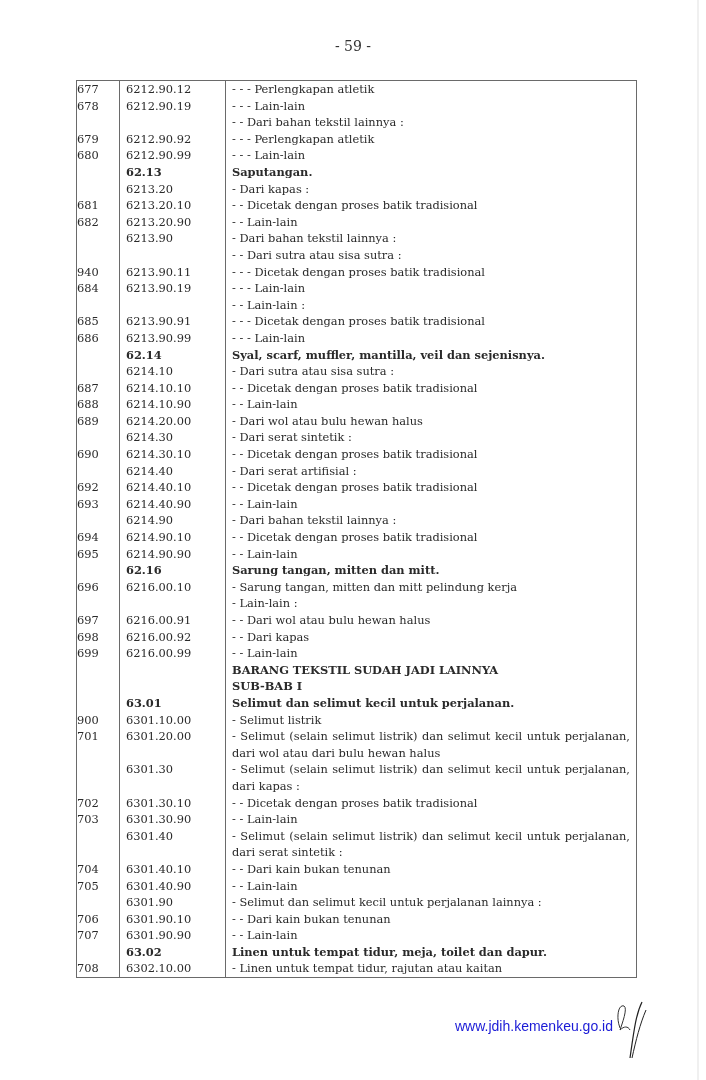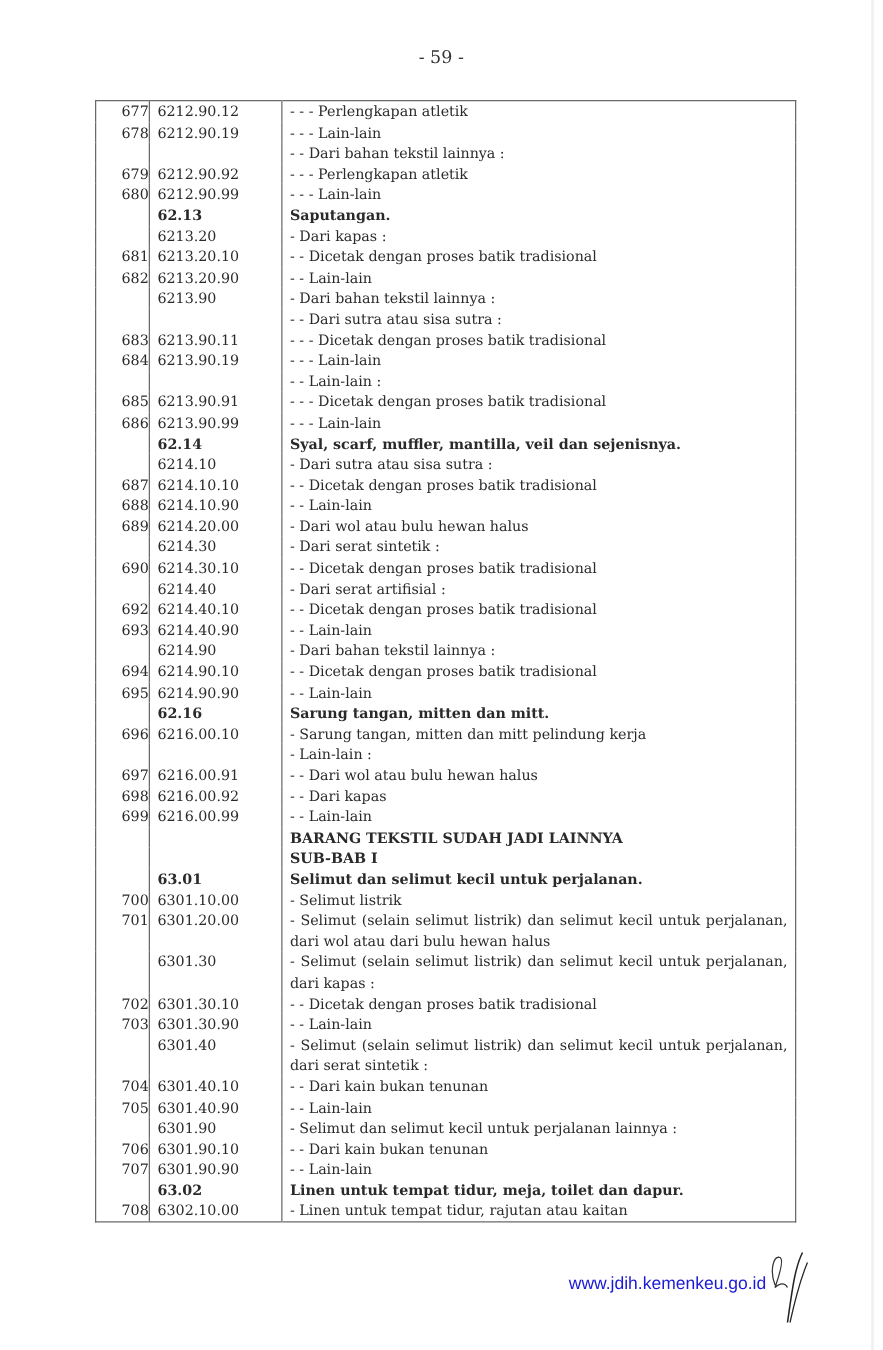--- a/index.html
+++ b/index.html
@@ -1,21 +1,21 @@
 <!DOCTYPE html>
 <html><head>
 <meta charset="utf-8">
 <style>
   html, body { margin: 0; padding: 0; background: #ffffff; }
   body { width: 706px; height: 1080px; position: relative; overflow: hidden; font-family: "DejaVu Serif", "Liberation Serif", serif; color: #2a2a2a; }
   .page-edge { position: absolute; left: 697px; top: 0; width: 2px; height: 1080px; background: #f0f0f0; }
   .page-number { position: absolute; top: 38px; left: 0; width: 706px; text-align: center; font-size: 14px; color: #333; }
   .tariff-table { position: absolute; left: 76px; top: 80px; width: 561px; border: 1.5px solid #6a6a6a; border-collapse: collapse; table-layout: fixed; }
   .tariff-table td { padding: 0 0 0 6px; font-size: 11.4px; line-height: 16.6px; vertical-align: top; white-space: nowrap; }
-  .tariff-table td.col-no { width: 42px; text-align: right; padding: 0; border-right: 1.5px solid #6a6a6a; }
+  .tariff-table td.col-no { width: 42px; text-align: left; padding: 0; border-right: 1.5px solid #6a6a6a; }
   .tariff-table td.col-hs { width: 99px; border-right: 1.5px solid #6a6a6a; margin-left: 24px; }
   .tariff-table td.col-desc { white-space: normal; text-align: justify; padding-right: 6px; }
   .bold { font-weight: bold; }
   .footer-link { position: absolute; left: 455px; top: 1018px; font-family: "Liberation Sans", "DejaVu Sans", sans-serif; font-size: 14px; color: #1a1ad6; }
   .signature { position: absolute; left: 612px; top: 1000px; width: 40px; height: 60px; }
 </style>
 </head>
 <body>
 
 <div class="page-edge"></div>
@@ -73,21 +73,21 @@
         <td class="col-no"></td>
         <td class="col-hs">6213.90</td>
         <td class="col-desc">- Dari bahan tekstil lainnya :</td>
       </tr>
       <tr>
         <td class="col-no"></td>
         <td class="col-hs"></td>
         <td class="col-desc">- - Dari sutra atau sisa sutra :</td>
       </tr>
       <tr>
-        <td class="col-no">683</td>
+        <td class="col-no">940</td>
         <td class="col-hs">6213.90.11</td>
         <td class="col-desc">- - - Dicetak dengan proses batik tradisional</td>
       </tr>
       <tr>
         <td class="col-no">684</td>
         <td class="col-hs">6213.90.19</td>
         <td class="col-desc">- - - Lain-lain</td>
       </tr>
       <tr>
         <td class="col-no"></td>
@@ -208,21 +208,21 @@
         <td class="col-no"></td>
         <td class="col-hs bold"></td>
         <td class="col-desc bold">SUB-BAB I</td>
       </tr>
       <tr>
         <td class="col-no"></td>
         <td class="col-hs bold">63.01</td>
         <td class="col-desc bold">Selimut dan selimut kecil untuk perjalanan.</td>
       </tr>
       <tr>
-        <td class="col-no">700</td>
+        <td class="col-no">900</td>
         <td class="col-hs">6301.10.00</td>
         <td class="col-desc">- Selimut listrik</td>
       </tr>
       <tr>
         <td class="col-no">701</td>
         <td class="col-hs">6301.20.00</td>
         <td class="col-desc">- Selimut (selain selimut listrik) dan selimut kecil untuk perjalanan, dari wol atau dari bulu hewan halus</td>
       </tr>
       <tr>
         <td class="col-no"></td>

